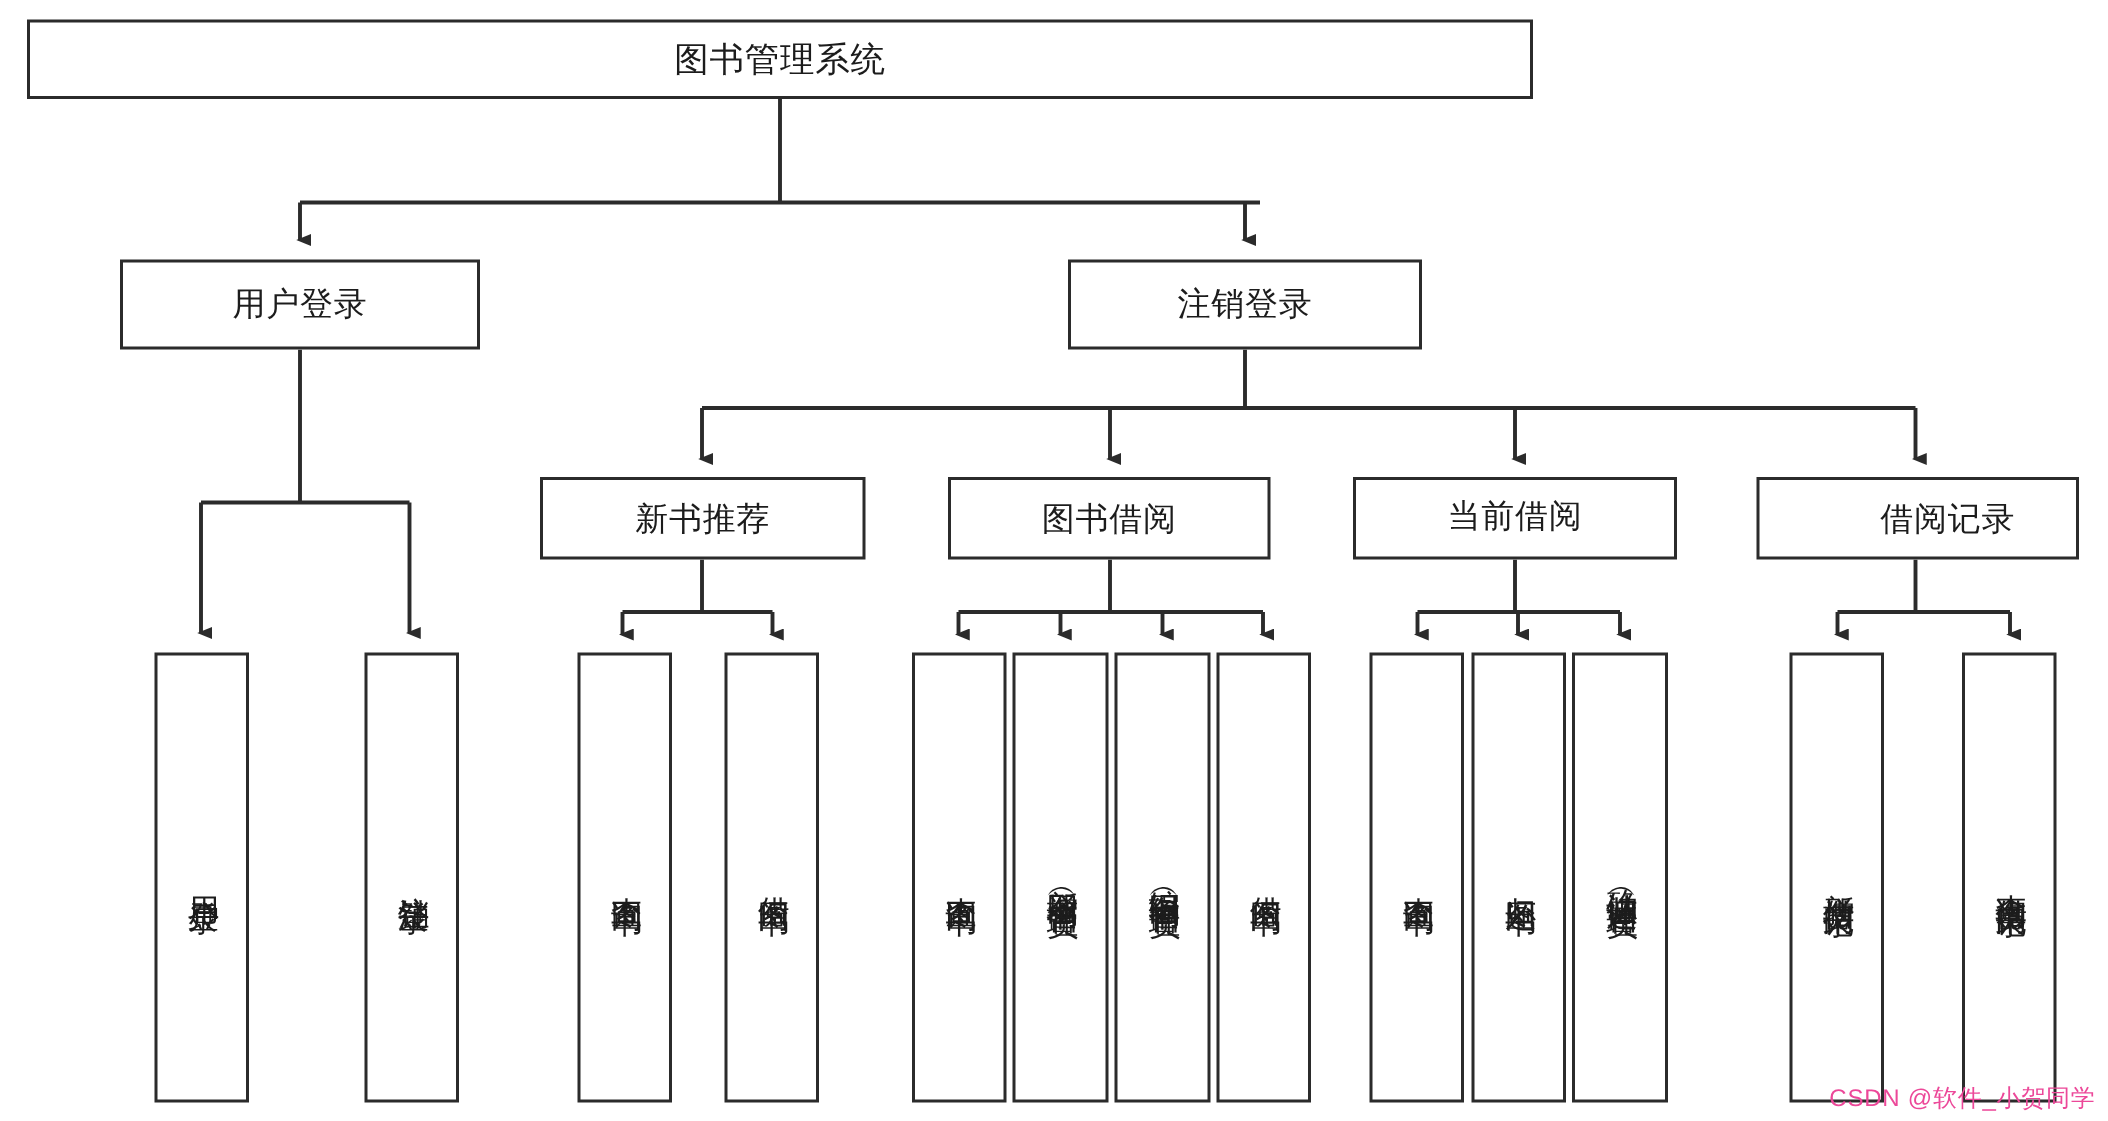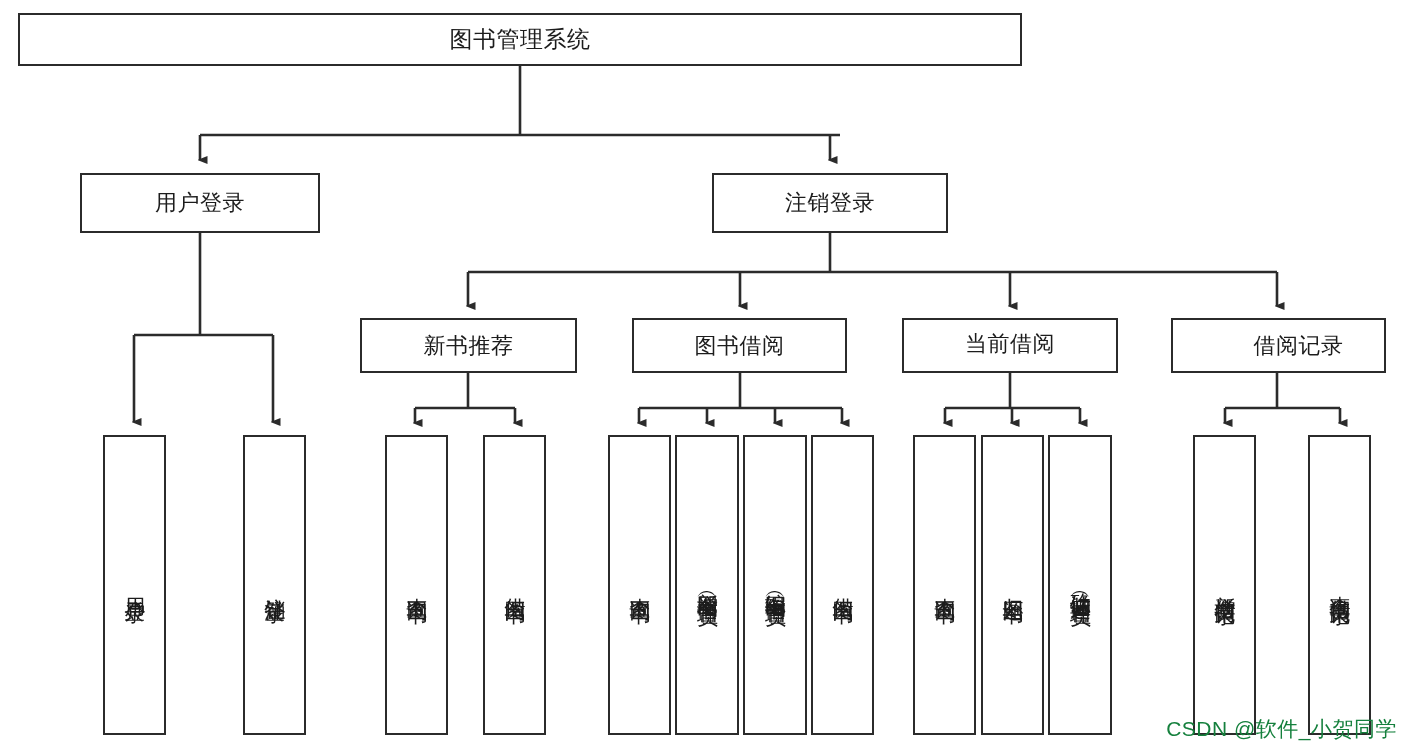--- a/index.html
+++ b/index.html
@@ -54,22 +54,22 @@
     white-space: normal;
     font-size: 21px;
     line-height: 1.18;
     letter-spacing: 2px;
     max-height: 272px;
   }
   #watermark {
     position: absolute;
     right: 8px;
     bottom: 4px;
-    font-size: 21px;
-    color: #15803d;
+    font-size: 16px;
+    color: #ec4899;
     letter-spacing: 0.5px;
     white-space: nowrap;
   }
 </style>
 </head>
 <body>
 
 <div id="canvas">
 
   <svg id="edges" viewBox="0 0 1405 747">

